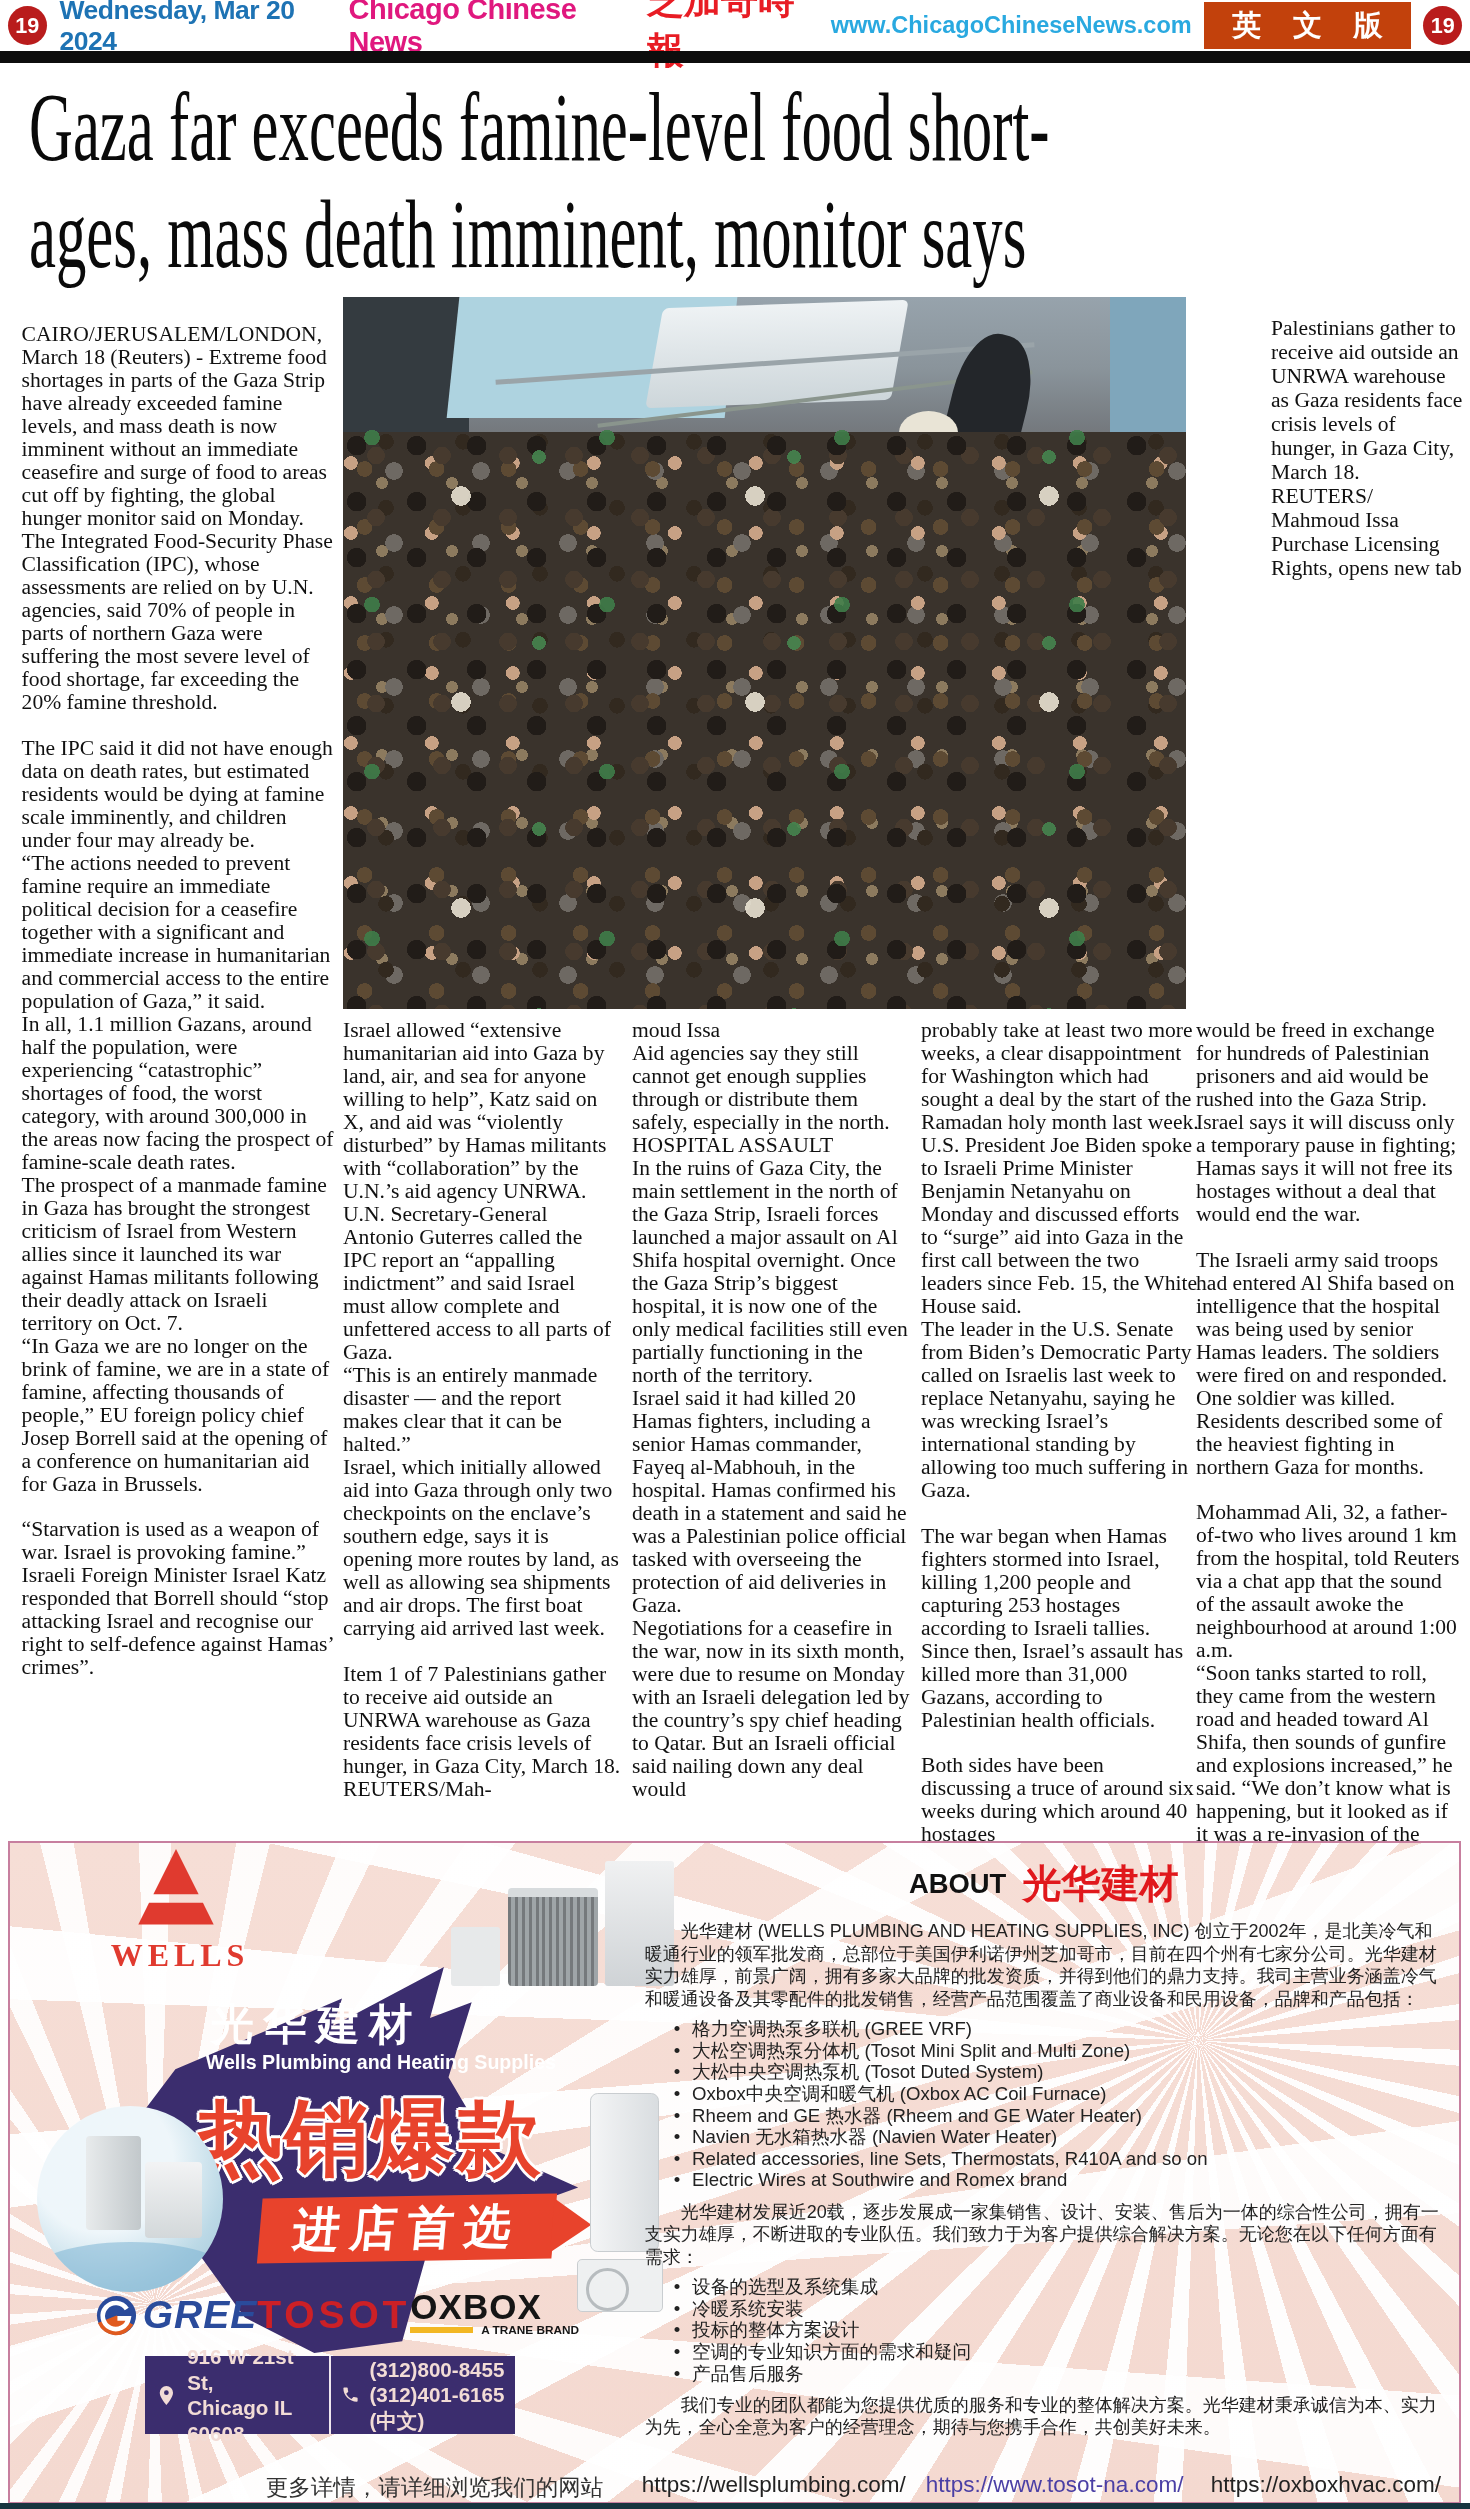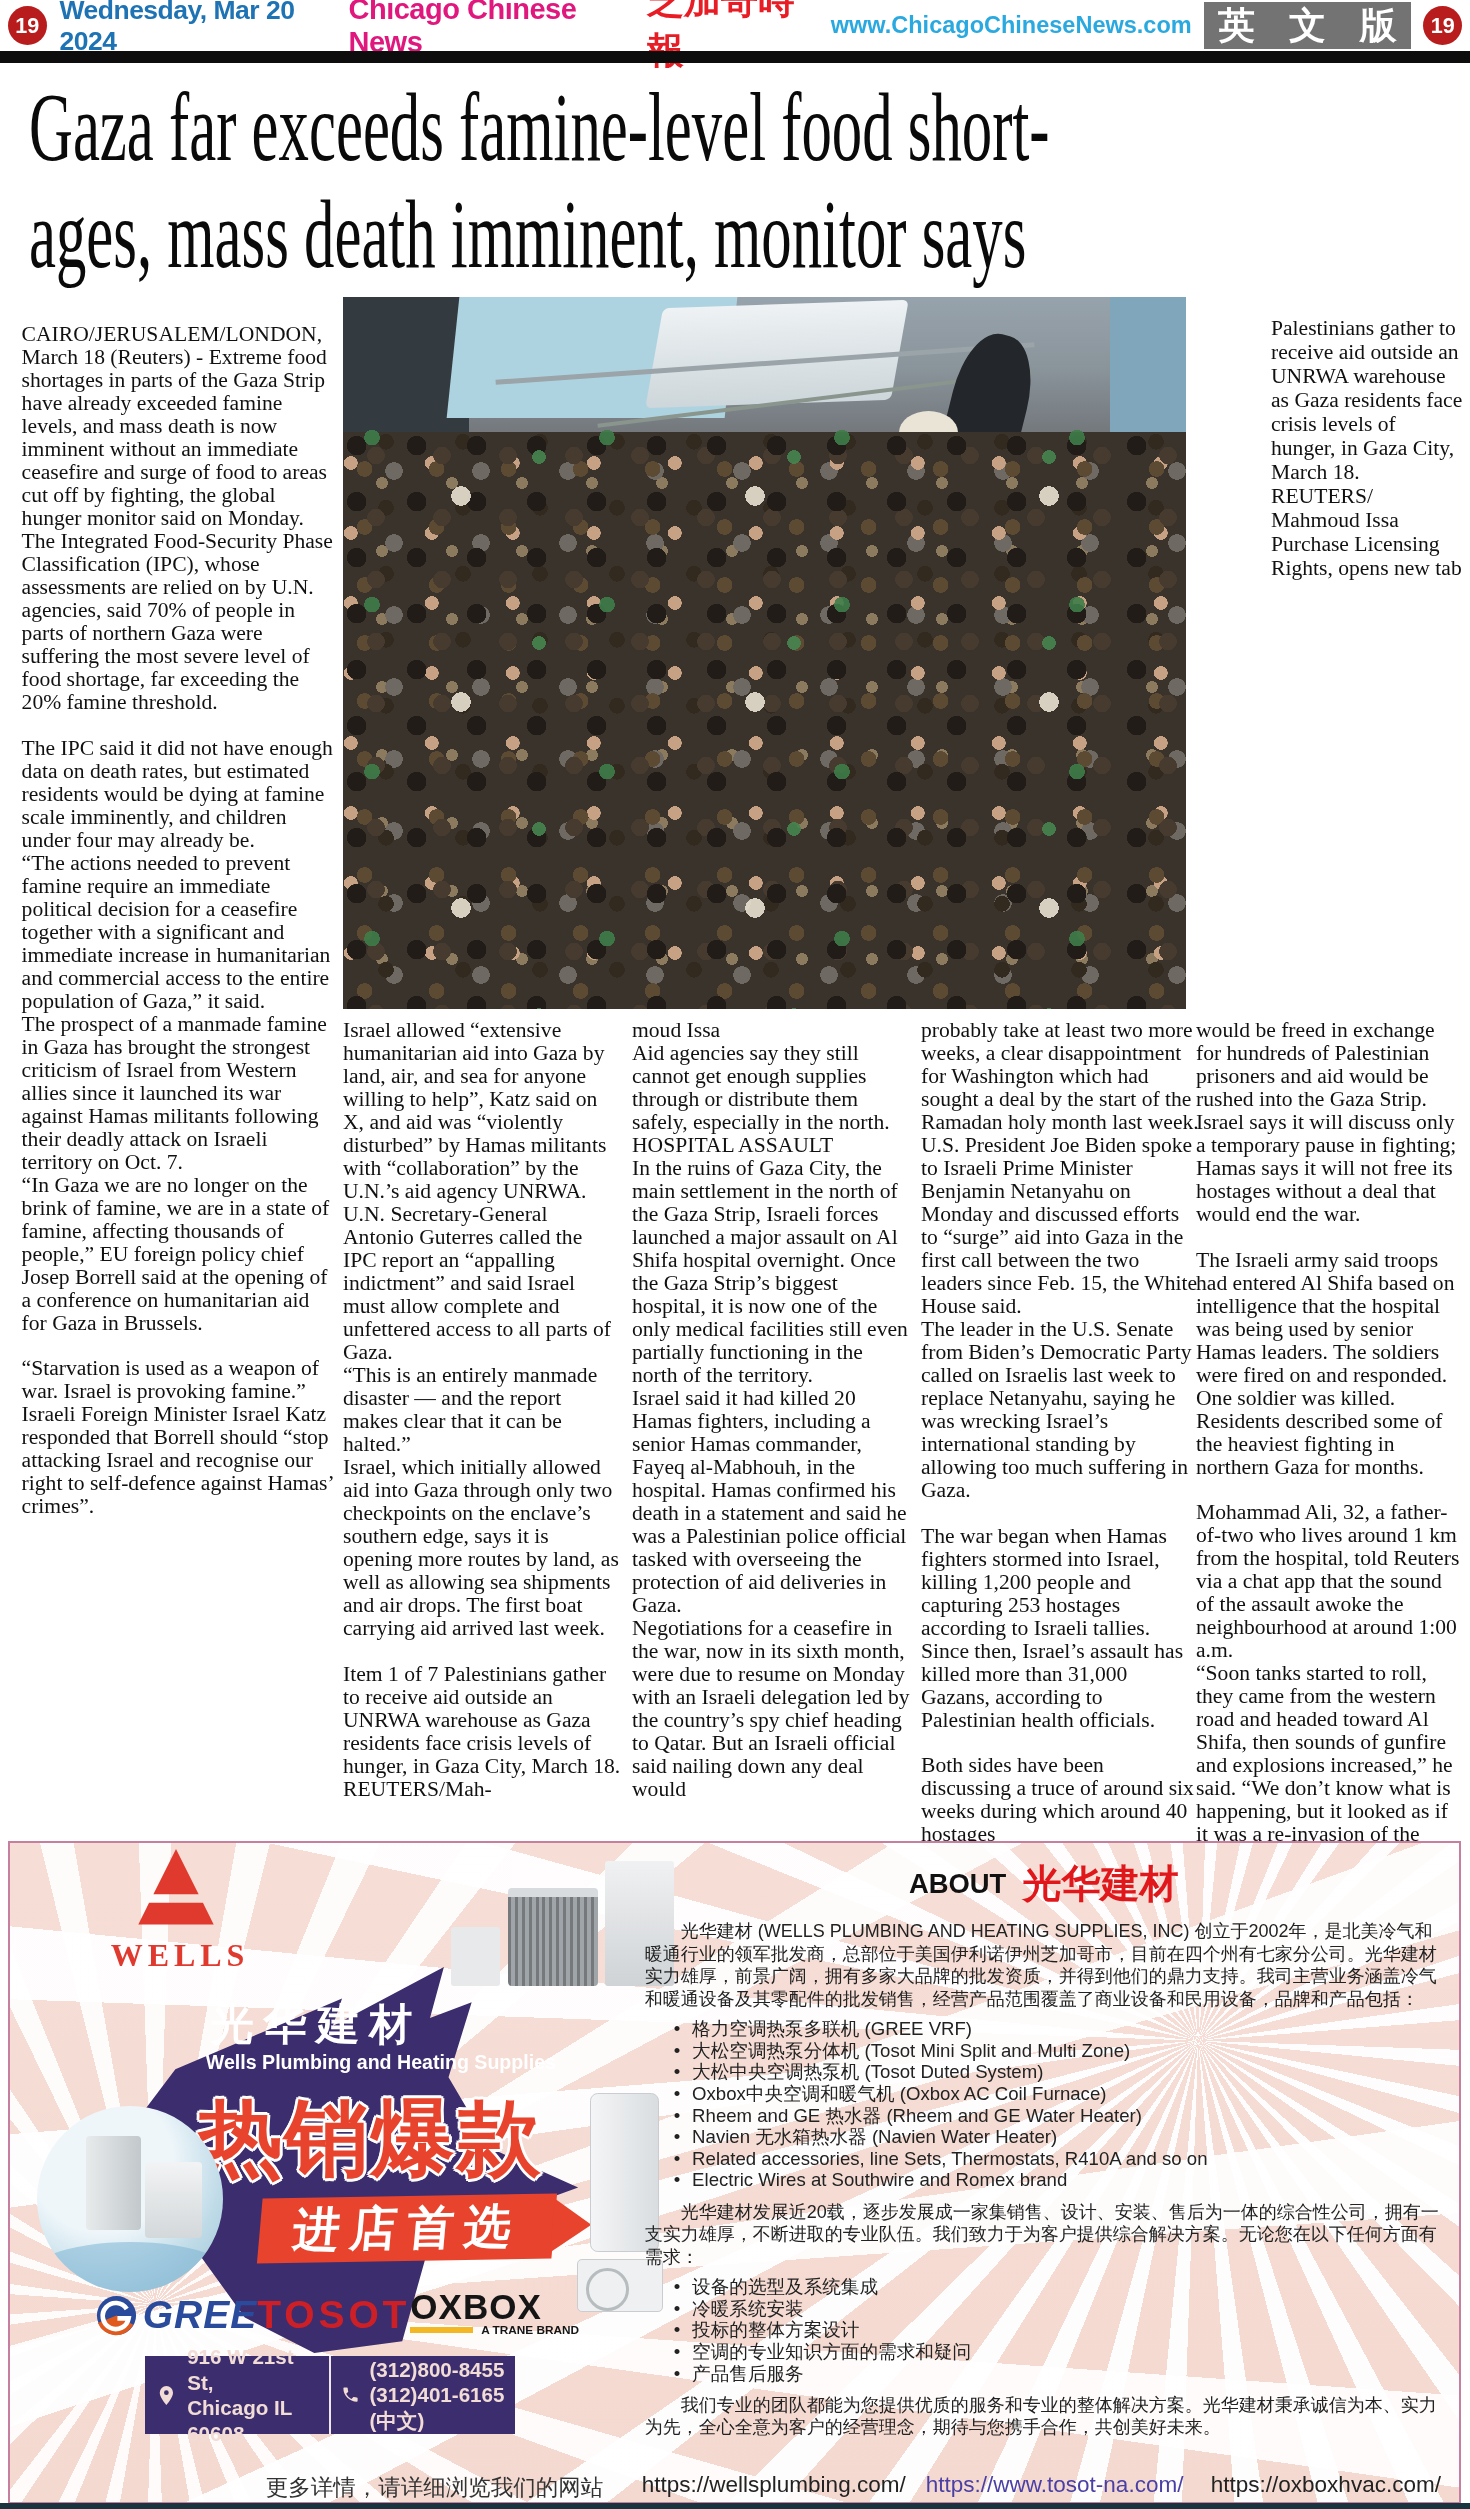--- a/index.html
+++ b/index.html
@@ -12,21 +12,21 @@
   .masthead { position:absolute; top:0; left:0; width:1470px; height:51px;
     display:flex; align-items:center; gap:12.7px; padding:2px 7.8px;
     font-family:"Liberation Sans", sans-serif; }
   .pgnum { flex:0 0 auto; width:39px; height:39px; border-radius:50%;
     background:#b91c1c; color:#fff; font-weight:bold; font-size:21.6px;
     display:flex; align-items:center; justify-content:center; }
   .m-date { color:#1e73b4; font-weight:bold; font-size:26.5px; letter-spacing:-0.5px; }
   .m-brand-en { color:#e0187e; font-weight:bold; font-size:29px; letter-spacing:-0.5px; }
   .m-brand-zh { color:#e81c24; font-weight:bold; font-size:37px; }
   .m-site { color:#29a9e0; font-weight:bold; font-size:23.5px; margin-right:auto; }
-  .m-edition { background:#737373; color:#fff; font-size:37px; font-weight:bold;
+  .m-edition { background:#c2410c; color:#fff; font-size:29px; font-weight:bold;
     width:222px; height:47px; display:flex; align-items:center; justify-content:center;
     letter-spacing:11.8px; padding-left:11.8px; }
   .mast-rule { position:absolute; top:51px; left:0; width:1470px; height:11.8px; background:#0d0d0d; }
   
   .hl-line { position:absolute; left:29px; white-space:nowrap; font-size:98px;
     font-weight:normal; color:#0a0a0a; transform:scaleX(0.62); transform-origin:0 50%; }
   .hl1 { top:71px; } .hl2 { top:178px; }
   
   .col { position:absolute; font-size:21.6px; line-height:23px; text-align:left; }
   .para { margin:0; }
@@ -157,20 +157,21 @@
 
   <div class="hl-line hl1">Gaza far exceeds famine-level food short-</div>
   <div class="hl-line hl2">ages, mass death imminent, monitor says</div>
 
   <div class="col col1">
       <p class="para">CAIRO/JERUSALEM/LONDON, March 18 (Reuters) - Extreme food shortages in parts of the Gaza Strip have already exceeded famine levels, and mass death is now imminent without an immediate ceasefire and surge of food to areas cut off by fighting, the global hunger monitor said on Monday.</p>
       <p class="para">The Integrated Food-Security Phase Classification (IPC), whose assessments are relied on by U.N. agencies, said 70% of people in parts of northern Gaza were suffering the most severe level of food shortage, far exceeding the 20% famine threshold.</p>
       <p class="para"></p>
       <p class="para">The IPC said it did not have enough data on death rates, but estimated residents would be dying at famine scale imminently, and children under four may already be.</p>
       <p class="para">“The actions needed to prevent famine require an immediate political decision for a ceasefire together with a significant and immediate increase in humanitarian and commercial access to the entire population of Gaza,” it said.</p>
+      <p class="para">In all, 1.1 million Gazans, around half the population, were experiencing “catastrophic” shortages of food, the worst category, with around 300,000 in the areas now facing the prospect of famine-scale death rates.</p>
       <p class="para">The prospect of a manmade famine in Gaza has brought the strongest criticism of Israel from Western allies since it launched its war against Hamas militants following their deadly attack on Israeli territory on Oct. 7.</p>
       <p class="para">“In Gaza we are no longer on the brink of famine, we are in a state of famine, affecting thousands of people,” EU foreign policy chief Josep Borrell said at the opening of a conference on humanitarian aid for Gaza in Brussels.</p>
       <p class="para"></p>
       <p class="para">“Starvation is used as a weapon of war. Israel is provoking famine.”</p>
       <p class="para">Israeli Foreign Minister Israel Katz responded that Borrell should “stop attacking Israel and recognise our right to self-defence against Hamas’ crimes”.</p>
     </div>
 
   <div class="photo">
     <div class="ph-door"></div>
     <div class="ph-wall"></div>

